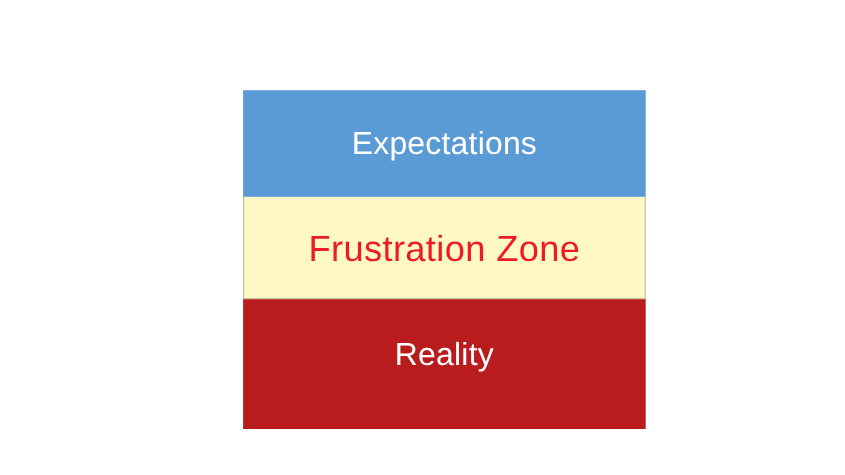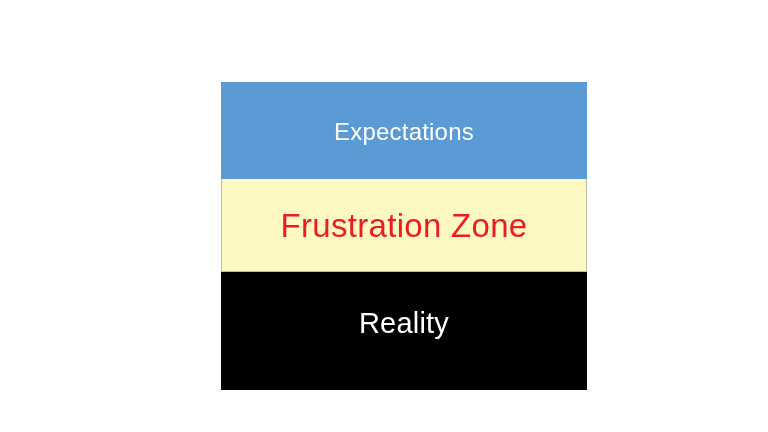--- a/index.html
+++ b/index.html
@@ -43,21 +43,21 @@
     justify-content: center;
   }
 
   
   .band-expectations {
     height: 97px;
     background: #5b9bd5;
   }
   .band-expectations .band-label {
     color: #ffffff;
-    font-size: 24px;
+    font-size: 29px;
     font-weight: 400;
     letter-spacing: 0.2px;
     line-height: 1;
     position: relative;
     top: 1px;
   }
 
   
   .band-frustration {
     height: 93px;
@@ -71,21 +71,21 @@
     font-weight: 400;
     line-height: 1;
     letter-spacing: 0.3px;
     position: relative;
     top: 0px;
   }
 
   
   .band-reality {
     flex: 1 1 auto;
-    background: #000000;
+    background: #b91c1c;
     align-items: flex-start;
     padding-top: 37px;
     text-align: right;
   }
   .band-reality .band-label {
     color: #ffffff;
     font-size: 29px;
     font-weight: 400;
     line-height: 1;
     letter-spacing: 0.2px;

